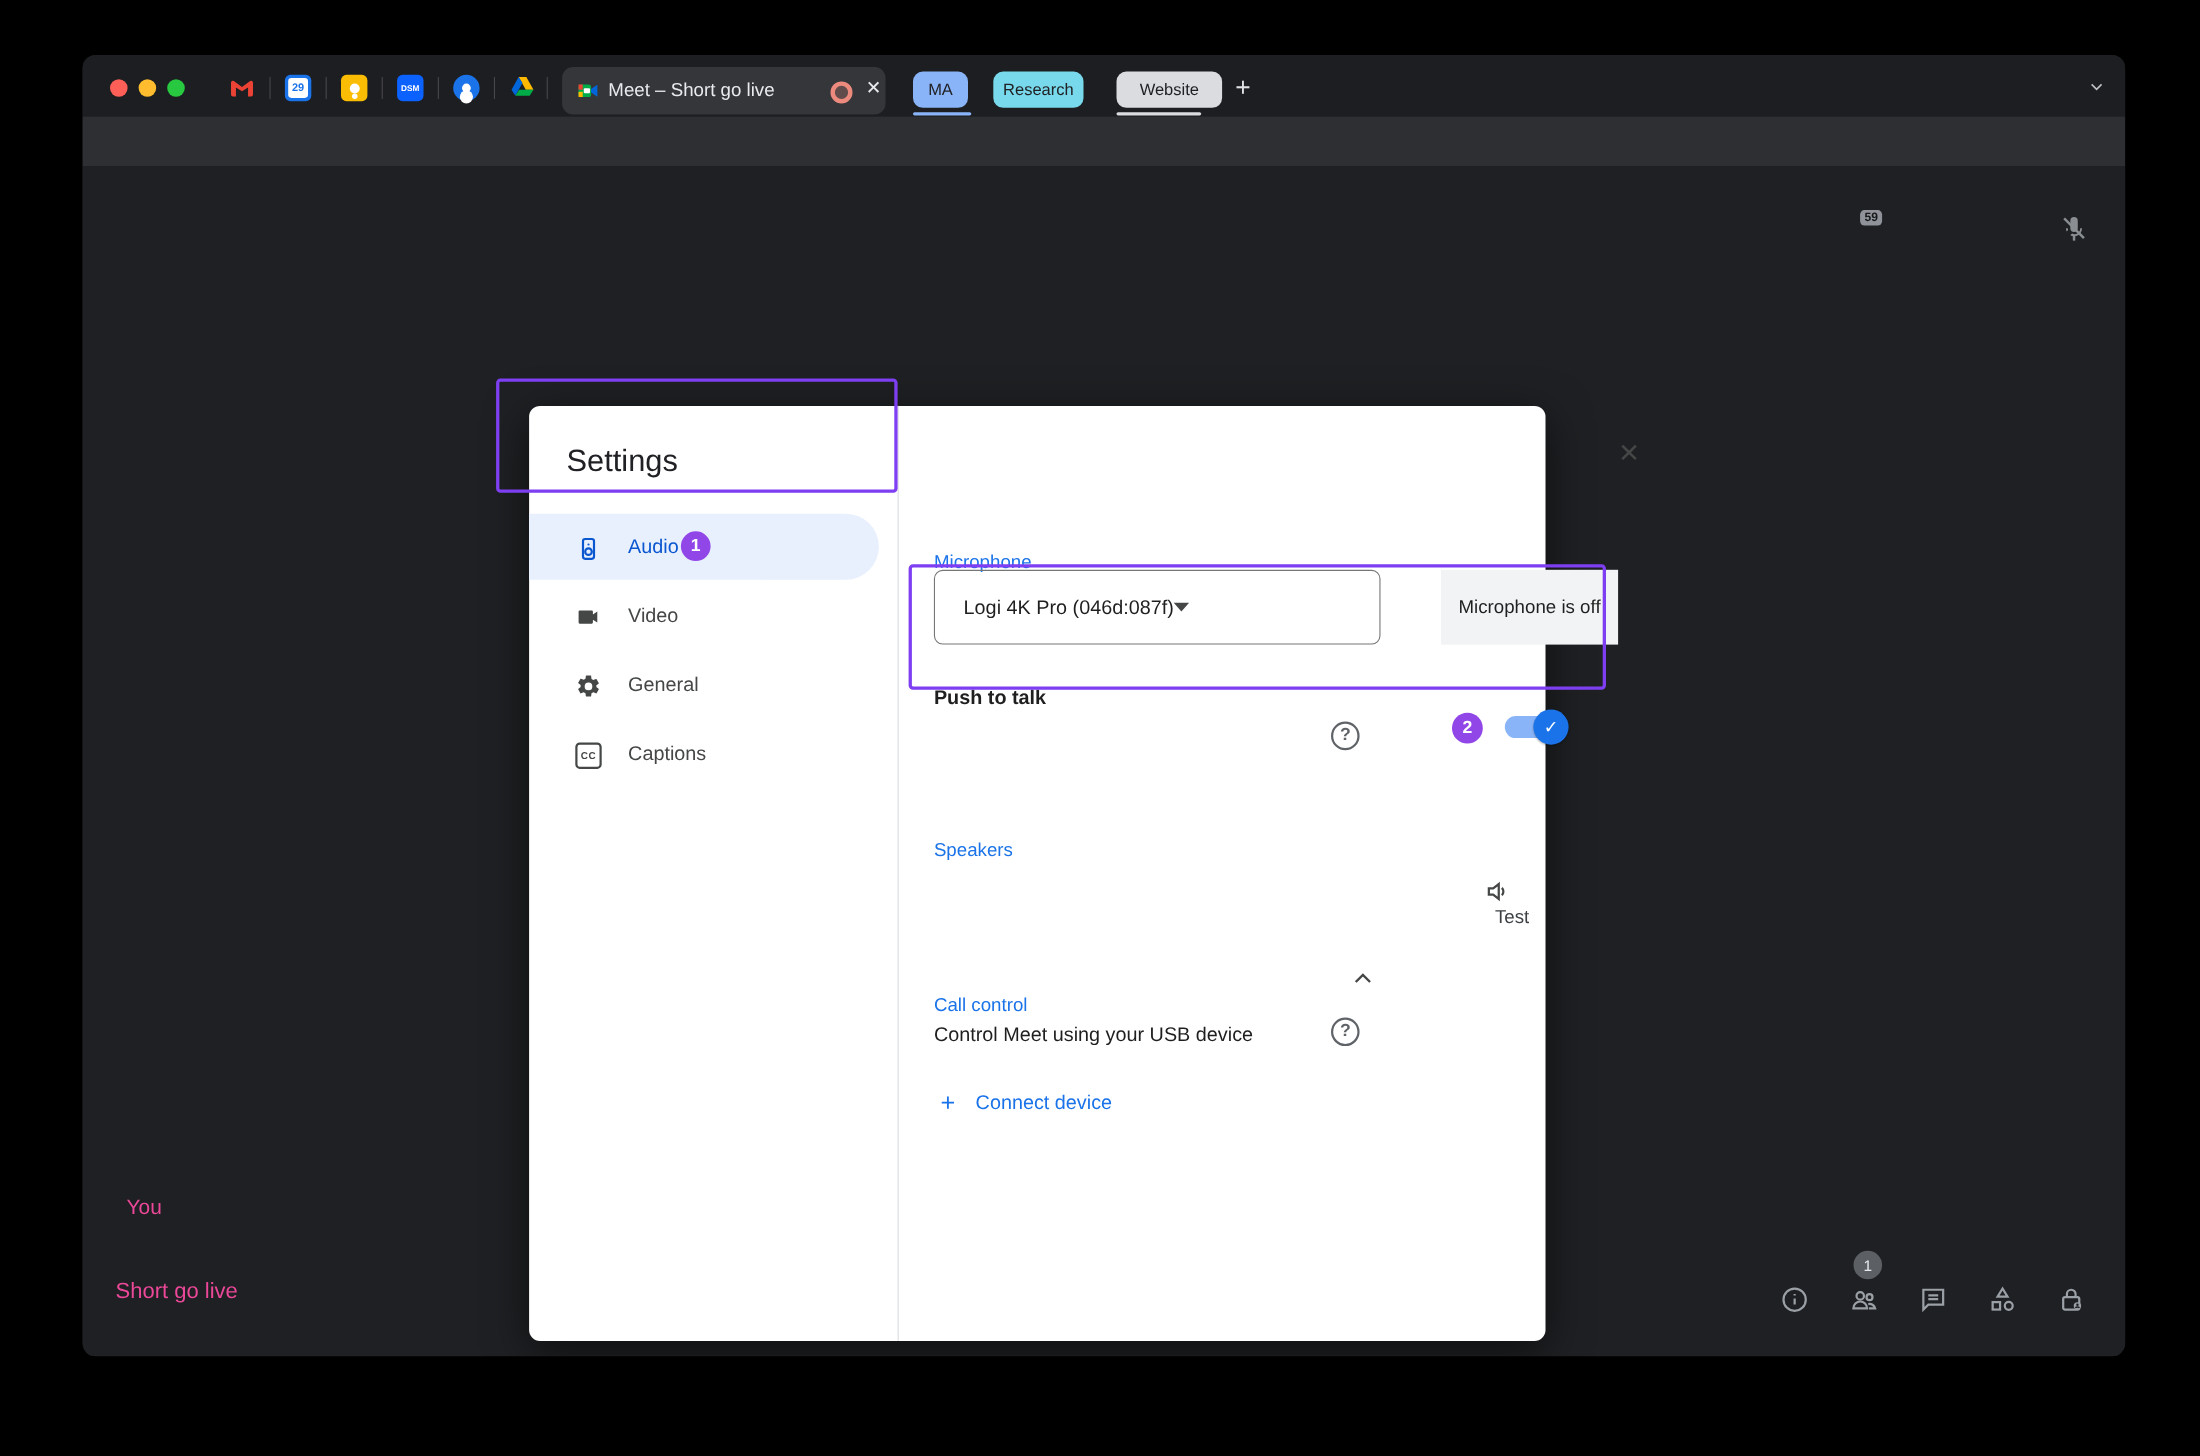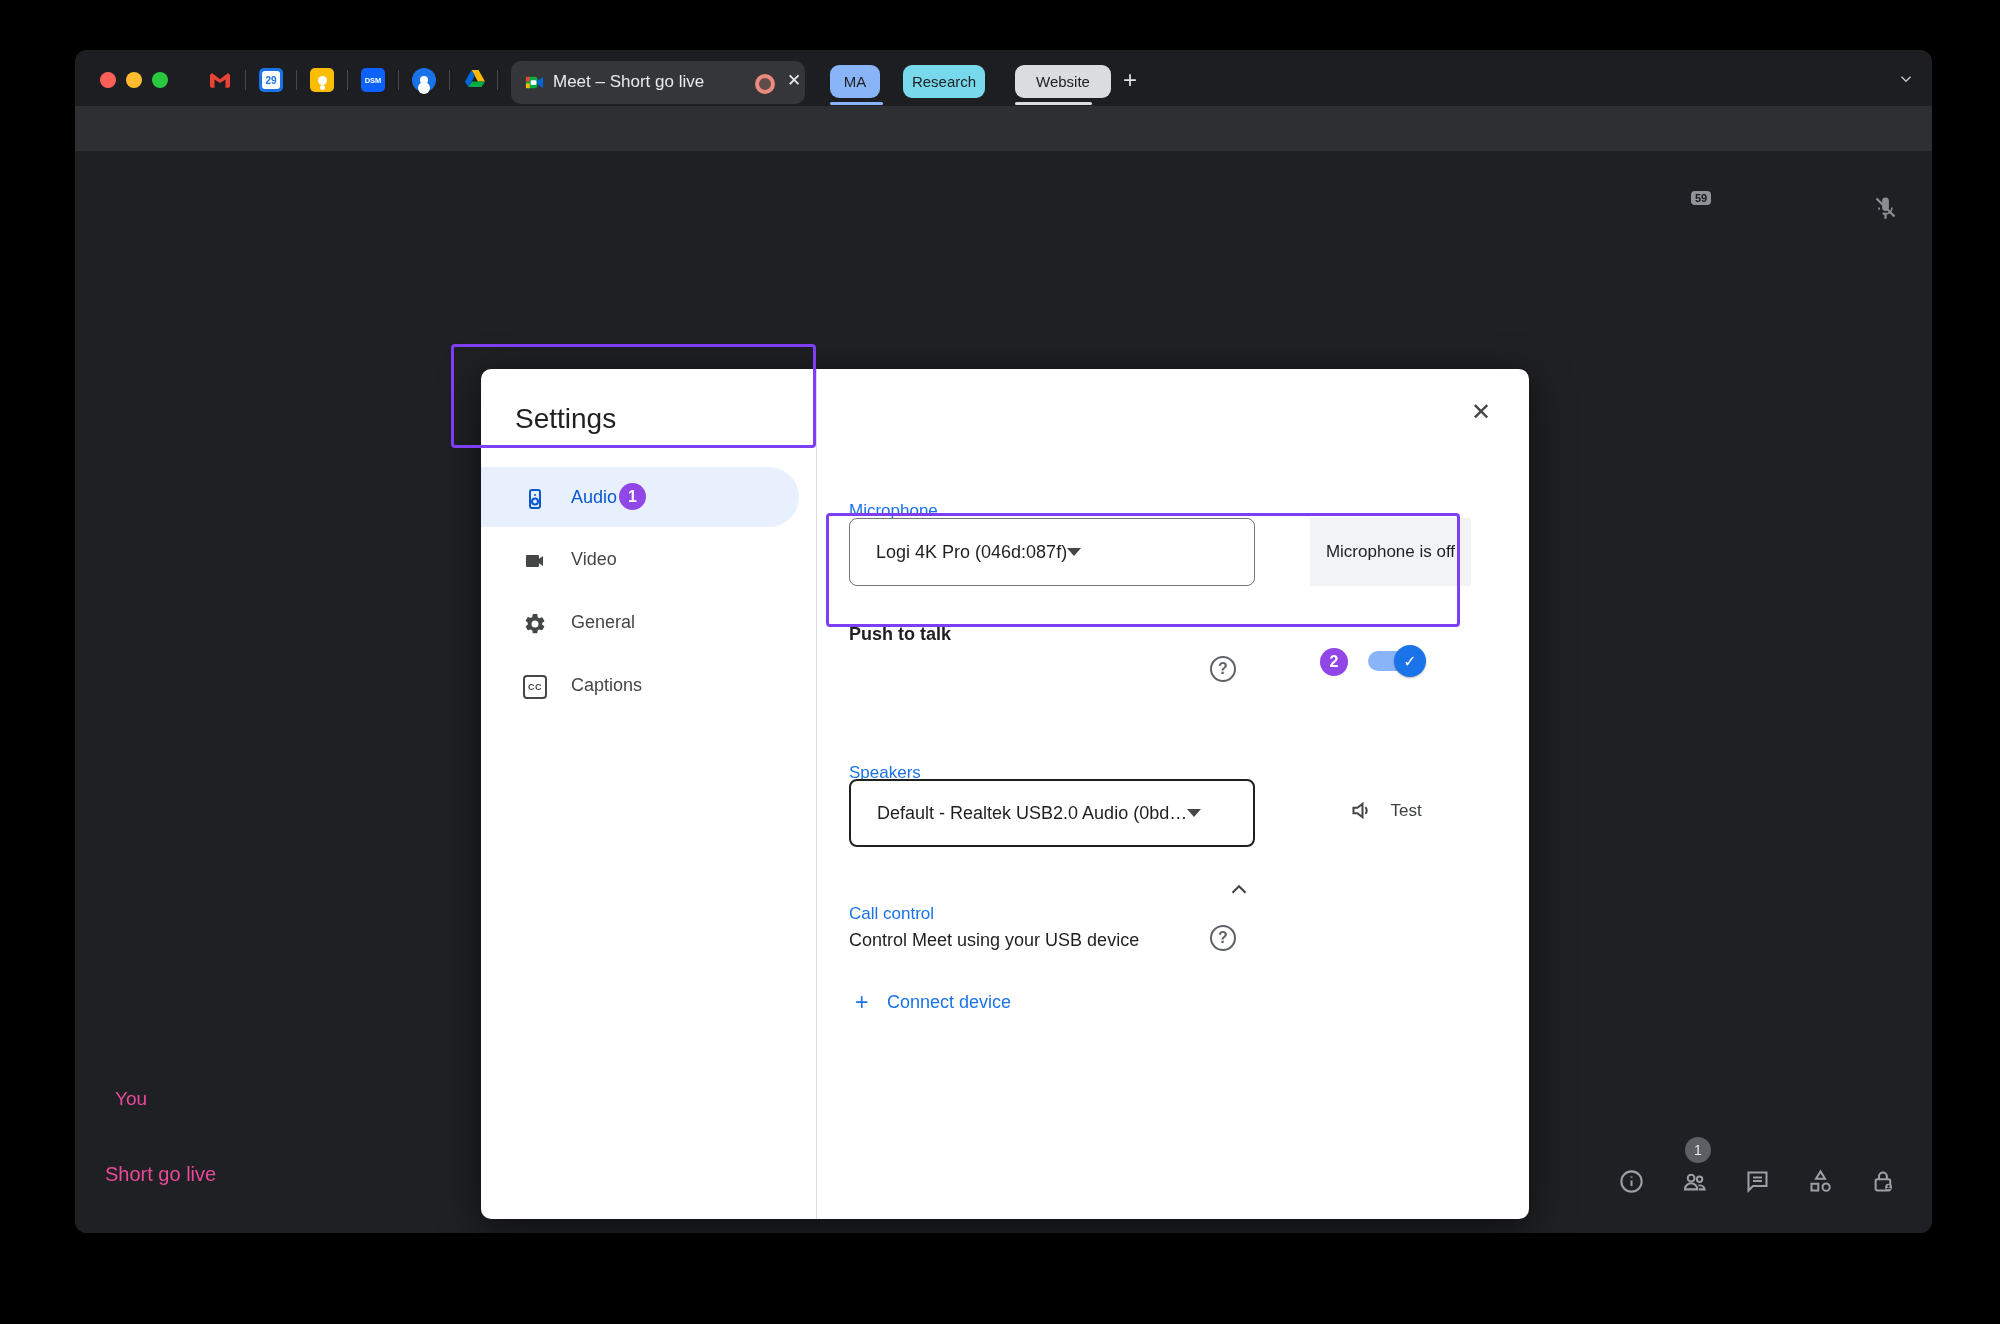--- a/index.html
+++ b/index.html
@@ -41,21 +41,21 @@
   .meet-gray{color:#ec4899;}
   .ctl{position:absolute;top:1002px;width:56px;height:56px;border-radius:50%;}
   .ctl-dark{background:#37393d;}
   .ctl-red{background:#a33b30;}
   .cc-box{border:2px solid #c7cbd0;border-radius:4px;color:#c7cbd0;font-size:12px;font-weight:700;
     padding:2px 4px;letter-spacing:1px;}
   .rt-ic{position:absolute;top:1017px;width:27px;height:27px;color:#9aa0a6;}
   .pbadge{position:absolute;left:1610px;top:986px;width:26px;height:26px;border-radius:50%;
     background:#5c5f63;color:#e8eaed;font-size:14px;z-index:2;}
   
-  .dialog{position:absolute;left:406px;top:218px;width:1048px;height:850px;background:#fff;
+  .dialog{position:absolute;left:406px;top:218px;width:924px;height:850px;background:#fff;
     border-radius:10px;box-shadow:0 10px 40px rgba(0,0,0,.55);}
   .dlg-title{position:absolute;left:34px;top:34px;font-size:28px;color:#202124;}
   .side-row{position:absolute;left:0;width:318px;height:56px;}
   .side-ic{position:absolute;left:42px;top:16px;width:24px;height:24px;}
   .side-label{position:absolute;left:90px;top:16px;font-size:18px;color:#444746;}
   .audio-pill{position:absolute;left:0;top:98px;width:318px;height:60px;background:#e8f0fe;
     border-radius:0 30px 30px 0;}
   .vdiv{position:absolute;left:335px;top:0;width:1px;height:850px;background:#dadce0;}
   .sec-label{position:absolute;left:368px;font-size:17px;font-weight:500;color:#1a73e8;margin-top:20px;}
   .dd{position:absolute;left:368px;width:406px;height:68px;border-radius:8px;display:flex;
@@ -331,24 +331,20 @@
       <div class="abs flexc" style="left:829px;top:149px;width:161px;height:68px;background:#f1f3f4;color:#1f1f1f;font-size:17px">Microphone is off</div>
 
       <div class="abs" style="left:368px;top:255px;font-size:18px;font-weight:700;color:#1f1f1f">Push to talk</div>
       <span class="help flexc" style="left:729px;top:287px">?</span>
       <span class="nbadge flexc" style="left:839px;top:279px;width:28px;height:28px">2</span>
       <div class="tgl-track">
         <span class="tgl-thumb flexc">✓</span>
       </div>
 
       <div class="sec-label" style="top:374px">Speakers</div>
-      <div class="dd" style="top:410px;border:2px solid #1f1f1f">
-        <span>Default - Realtek USB2.0 Audio (0bd…</span>
-        <span class="caret"></span>
-      </div>
       <div class="abs" style="left:868px;top:428px">
         <svg style="vertical-align:middle" viewBox="0 0 24 24" width="27" height="27" fill="none" stroke="#444746" stroke-width="1.8">
             <path d="M4 9.5v5h3.5L12 18V6L7.5 9.5z"></path>
             <path d="M14.5 9a4.2 4.2 0 0 1 0 6"></path>
           </svg>
         <span style="font-size:17px;color:#3c4043;margin-left:10px;vertical-align:middle">Test</span>
       </div>
 
       <div class="sec-label" style="top:515px">Call control</div>
       <svg class="abs" style="left:745px;top:508px" viewBox="0 0 24 24" width="26" height="26" fill="none" stroke="#444746" stroke-width="2">

